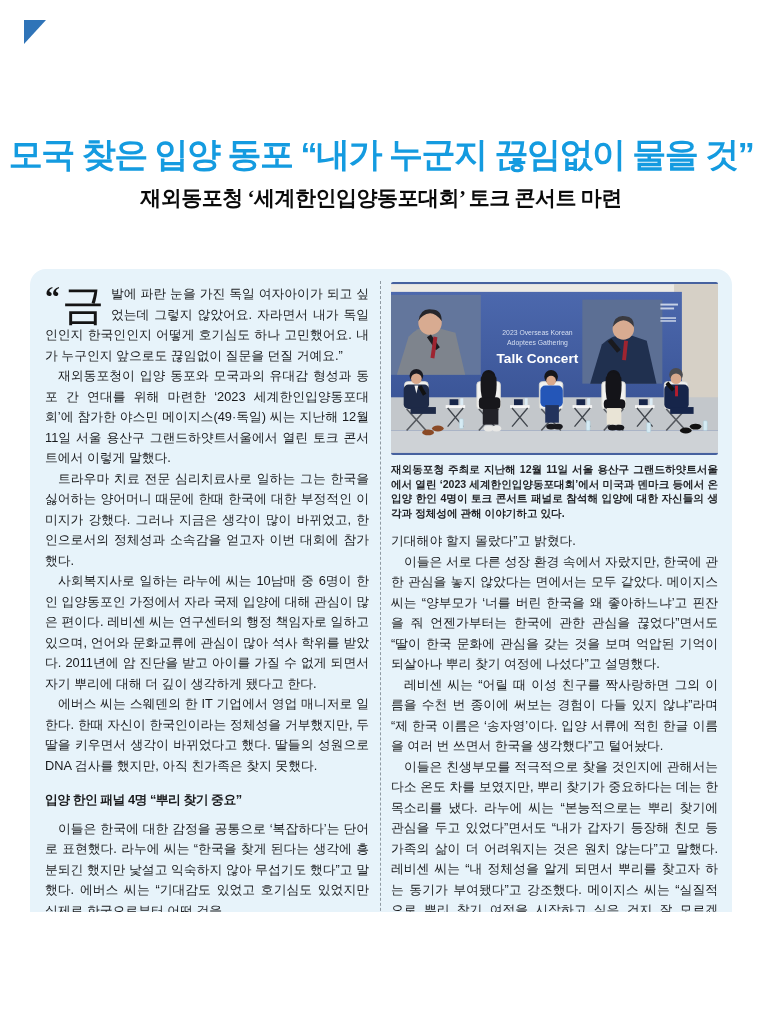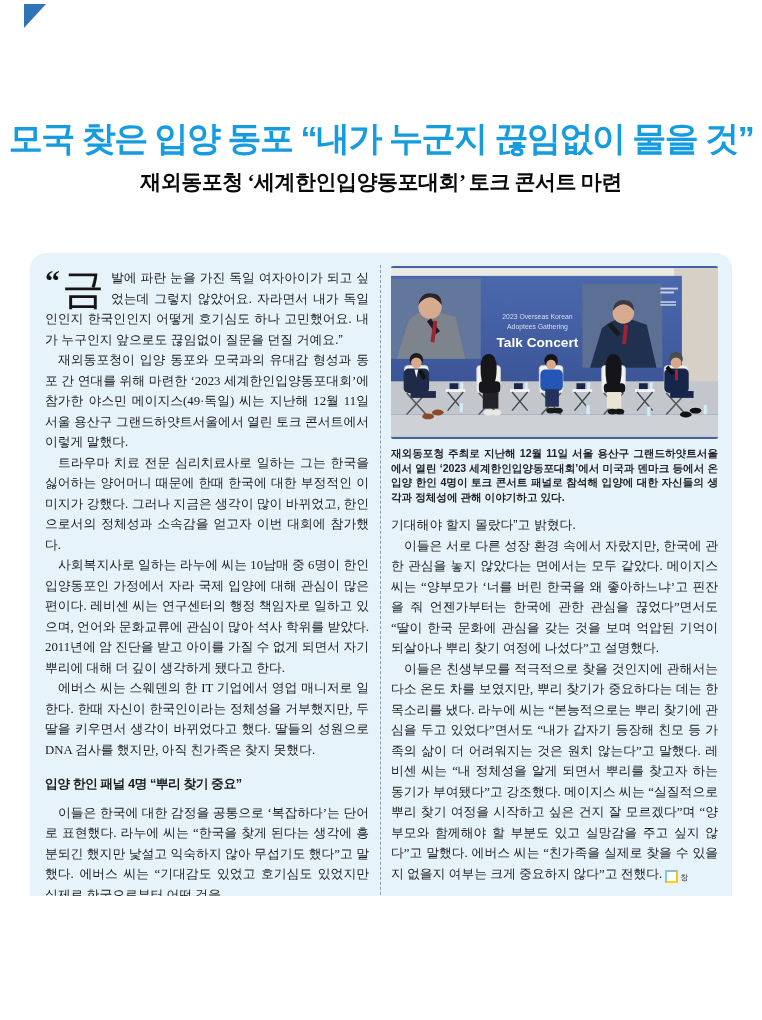--- a/index.html
+++ b/index.html
@@ -1,19 +1,19 @@
 <!DOCTYPE html>
 <html><head>
 <meta charset="utf-8">
 <style>
   * { margin:0; padding:0; box-sizing:border-box; }
   html,body { background:#ffffff; }
   .page {
     position:relative; width:762px; height:896px; background:#fff;
-    font-family:"Liberation Sans", sans-serif; overflow:hidden;
+    font-family:"Liberation Sans", sans-serif; overflow:hidden;margin-top:16px;
   }
   .corner-tri {
     position:absolute; left:24px; top:4px; width:22px; height:24px;
     background:#2f74b8; clip-path:polygon(0 0, 100% 0, 0 100%);
   }
   .headline {
     position:absolute; left:0; top:116px; width:100%;
     text-align:center; color:#149be0; font-size:34px; font-weight:800;
     letter-spacing:-1.5px; font-family:"Liberation Sans", sans-serif;
   }
@@ -33,21 +33,21 @@
   .col-left {
     position:absolute; left:45px; top:268px; width:324px;
   }
   .col-right {
     position:absolute; left:391px; top:266px; width:327px;
   }
   .body-text, .body-text p {
     color:#191a1c; font-size:12.8px; line-height:20.5px;
     text-align:justify; word-break:break-all;
   }
-  .body-text p.indent { text-indent:13px;font-family:Liberation Serif, serif; }
+  .body-text p.indent { text-indent:13px; }
   .bigquote {
     float:left; font-size:30px; font-weight:700; line-height:26px;
     font-family:"Liberation Serif", serif; margin-right:2px; color:#141414;
   }
   .dropcap {
     float:left; font-size:42px; line-height:40px; margin:1px 7px 0 0;
     font-family:"Liberation Serif", serif; color:#141414;
   }
   .subhead {
     color:#149be0; font-size:15.5px; font-weight:700;
@@ -252,20 +252,21 @@
           <rect x="262" y="142" width="4" height="10" rx="1"></rect>
           <rect x="320" y="140" width="4" height="10" rx="1"></rect>
       </g>
     </svg>
 
     <p class="caption">재외동포청 주최로 지난해 12월 11일 서울 용산구 그랜드하얏트서울에서 열린 ‘2023 세계한인입양동포대회’에서 미국과 덴마크 등에서 온 입양 한인 4명이 토크 콘서트 패널로 참석해 입양에 대한 자신들의 생각과 정체성에 관해 이야기하고 있다.</p>
 
     <div class="body-text">
       <p>기대해야 할지 몰랐다”고 밝혔다.</p>
       <p class="indent">이들은 서로 다른 성장 환경 속에서 자랐지만, 한국에 관한 관심을 놓지 않았다는 면에서는 모두 같았다. 메이지스 씨는 “양부모가 ‘너를 버린 한국을 왜 좋아하느냐’고 핀잔을 줘 언젠가부터는 한국에 관한 관심을 끊었다”면서도 “딸이 한국 문화에 관심을 갖는 것을 보며 억압된 기억이 되살아나 뿌리 찾기 여정에 나섰다”고 설명했다.</p>
+      <p class="indent">레비센 씨는 “어릴 때 이성 친구를 짝사랑하면 그의 이름을 수천 번 종이에 써보는 경험이 다들 있지 않냐”라며 “제 한국 이름은 ‘송자영’이다. 입양 서류에 적힌 한글 이름을 여러 번 쓰면서 한국을 생각했다”고 털어놨다.</p>
       <p class="indent"><span>이들은 친생부모를 적극적으로 찾을 것인지에 관해서는 다소 온도 차를 보였지만, 뿌리 찾기가 중요하다는 데는 한목소리를 냈다. 라누에 씨는 “본능적으로는 뿌리 찾기에 관심을 두고 있었다”면서도 “내가 갑자기 등장해 친모 등 가족의 삶이 더 어려워지는 것은 원치 않는다”고 말했다. 레비센 씨는 “내 정체성을 알게 되면서 뿌리를 찾고자 하는 동기가 부여됐다”고 강조했다. 메이지스 씨는 “실질적으로 뿌리 찾기 여정을 시작하고 싶은 건지 잘 모르겠다”며 “양부모와 함께해야 할 부분도 있고 실망감을 주고 싶지 않다”고 말했다. 에버스 씨는 “친가족을 실제로 찾을 수 있을지 없을지 여부는 크게 중요하지 않다”고 전했다.</span><span class="endmark">창</span></p>
     </div>
   </div>
 
   <div class="footer">
     <span class="site">www.korean.net</span>
     <span class="sep"></span>
     <span class="pageno">7</span>
   </div>
   <div class="bottom-mark"></div>

